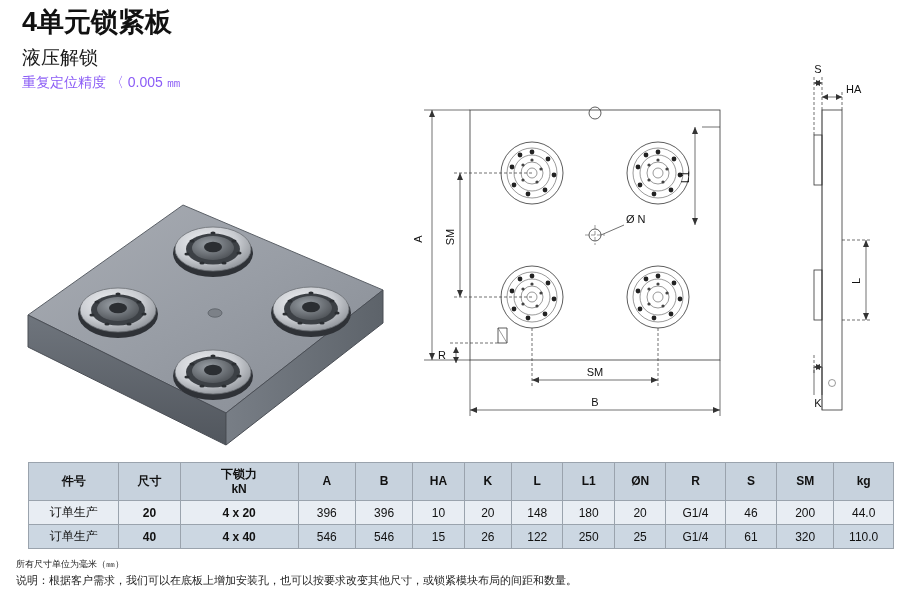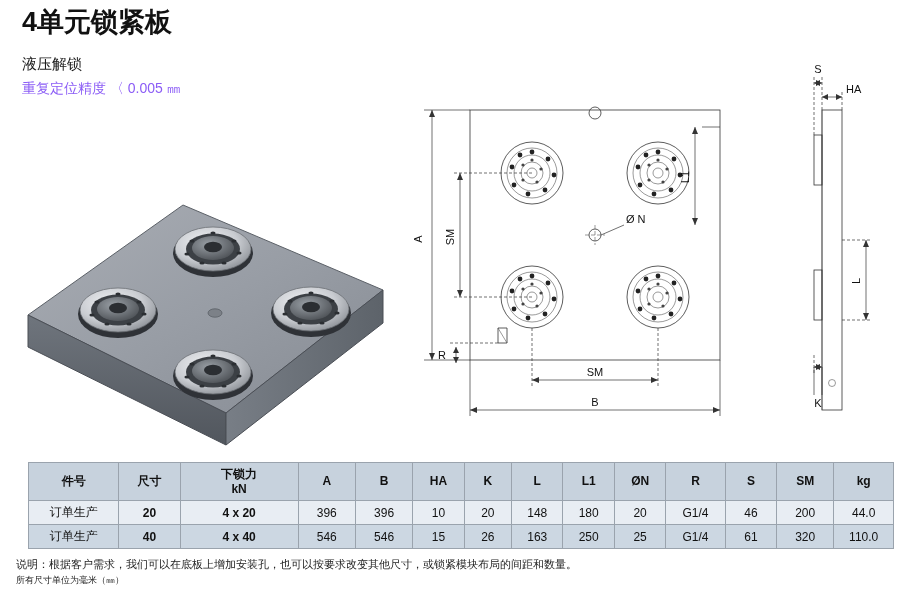--- a/index.html
+++ b/index.html
@@ -18,23 +18,23 @@
   
   .header { position: absolute; left: 22px; top: 6px; }
   .title {
     font-size: 27px;
     font-weight: 700;
     letter-spacing: 0px;
     line-height: 32px;
     color: #111;
   }
   .subtitle {
-    font-size: 15px;
+    font-size: 19px;
     font-weight: 400;
-    margin-top: 16px;
+    margin-top: 10px;
     line-height: 20px;
     color: #1a1a1a;
   }
   .accuracy {
     font-size: 14px;
     margin-top: 4px;
     line-height: 20px;
     color: #8b5cf6;
     font-family: "Liberation Sans", sans-serif;
   }
@@ -452,30 +452,30 @@
           <td>44.0</td>
         </tr>
         <tr>
           <td>订单生产</td>
           <td class="bold-cell">40</td>
           <td class="bold-cell">4 x 40</td>
           <td>546</td>
           <td>546</td>
           <td>15</td>
           <td>26</td>
-          <td>163</td>
+          <td>122</td>
           <td>250</td>
           <td>25</td>
           <td>G1/4</td>
           <td>61</td>
           <td>320</td>
           <td>110.0</td>
         </tr>
       </tbody>
     </table>
   </div>
 
   <div class="notes">
+    <div class="note-line note-small">所有尺寸单位为毫米（㎜）</div>
     <div class="note-line">说明：根据客户需求，我们可以在底板上增加安装孔，也可以按要求改变其他尺寸，或锁紧模块布局的间距和数量。</div>
-    <div class="note-line note-small">所有尺寸单位为毫米（㎜）</div>
   </div>
 
 </div>
 
 </body></html>

